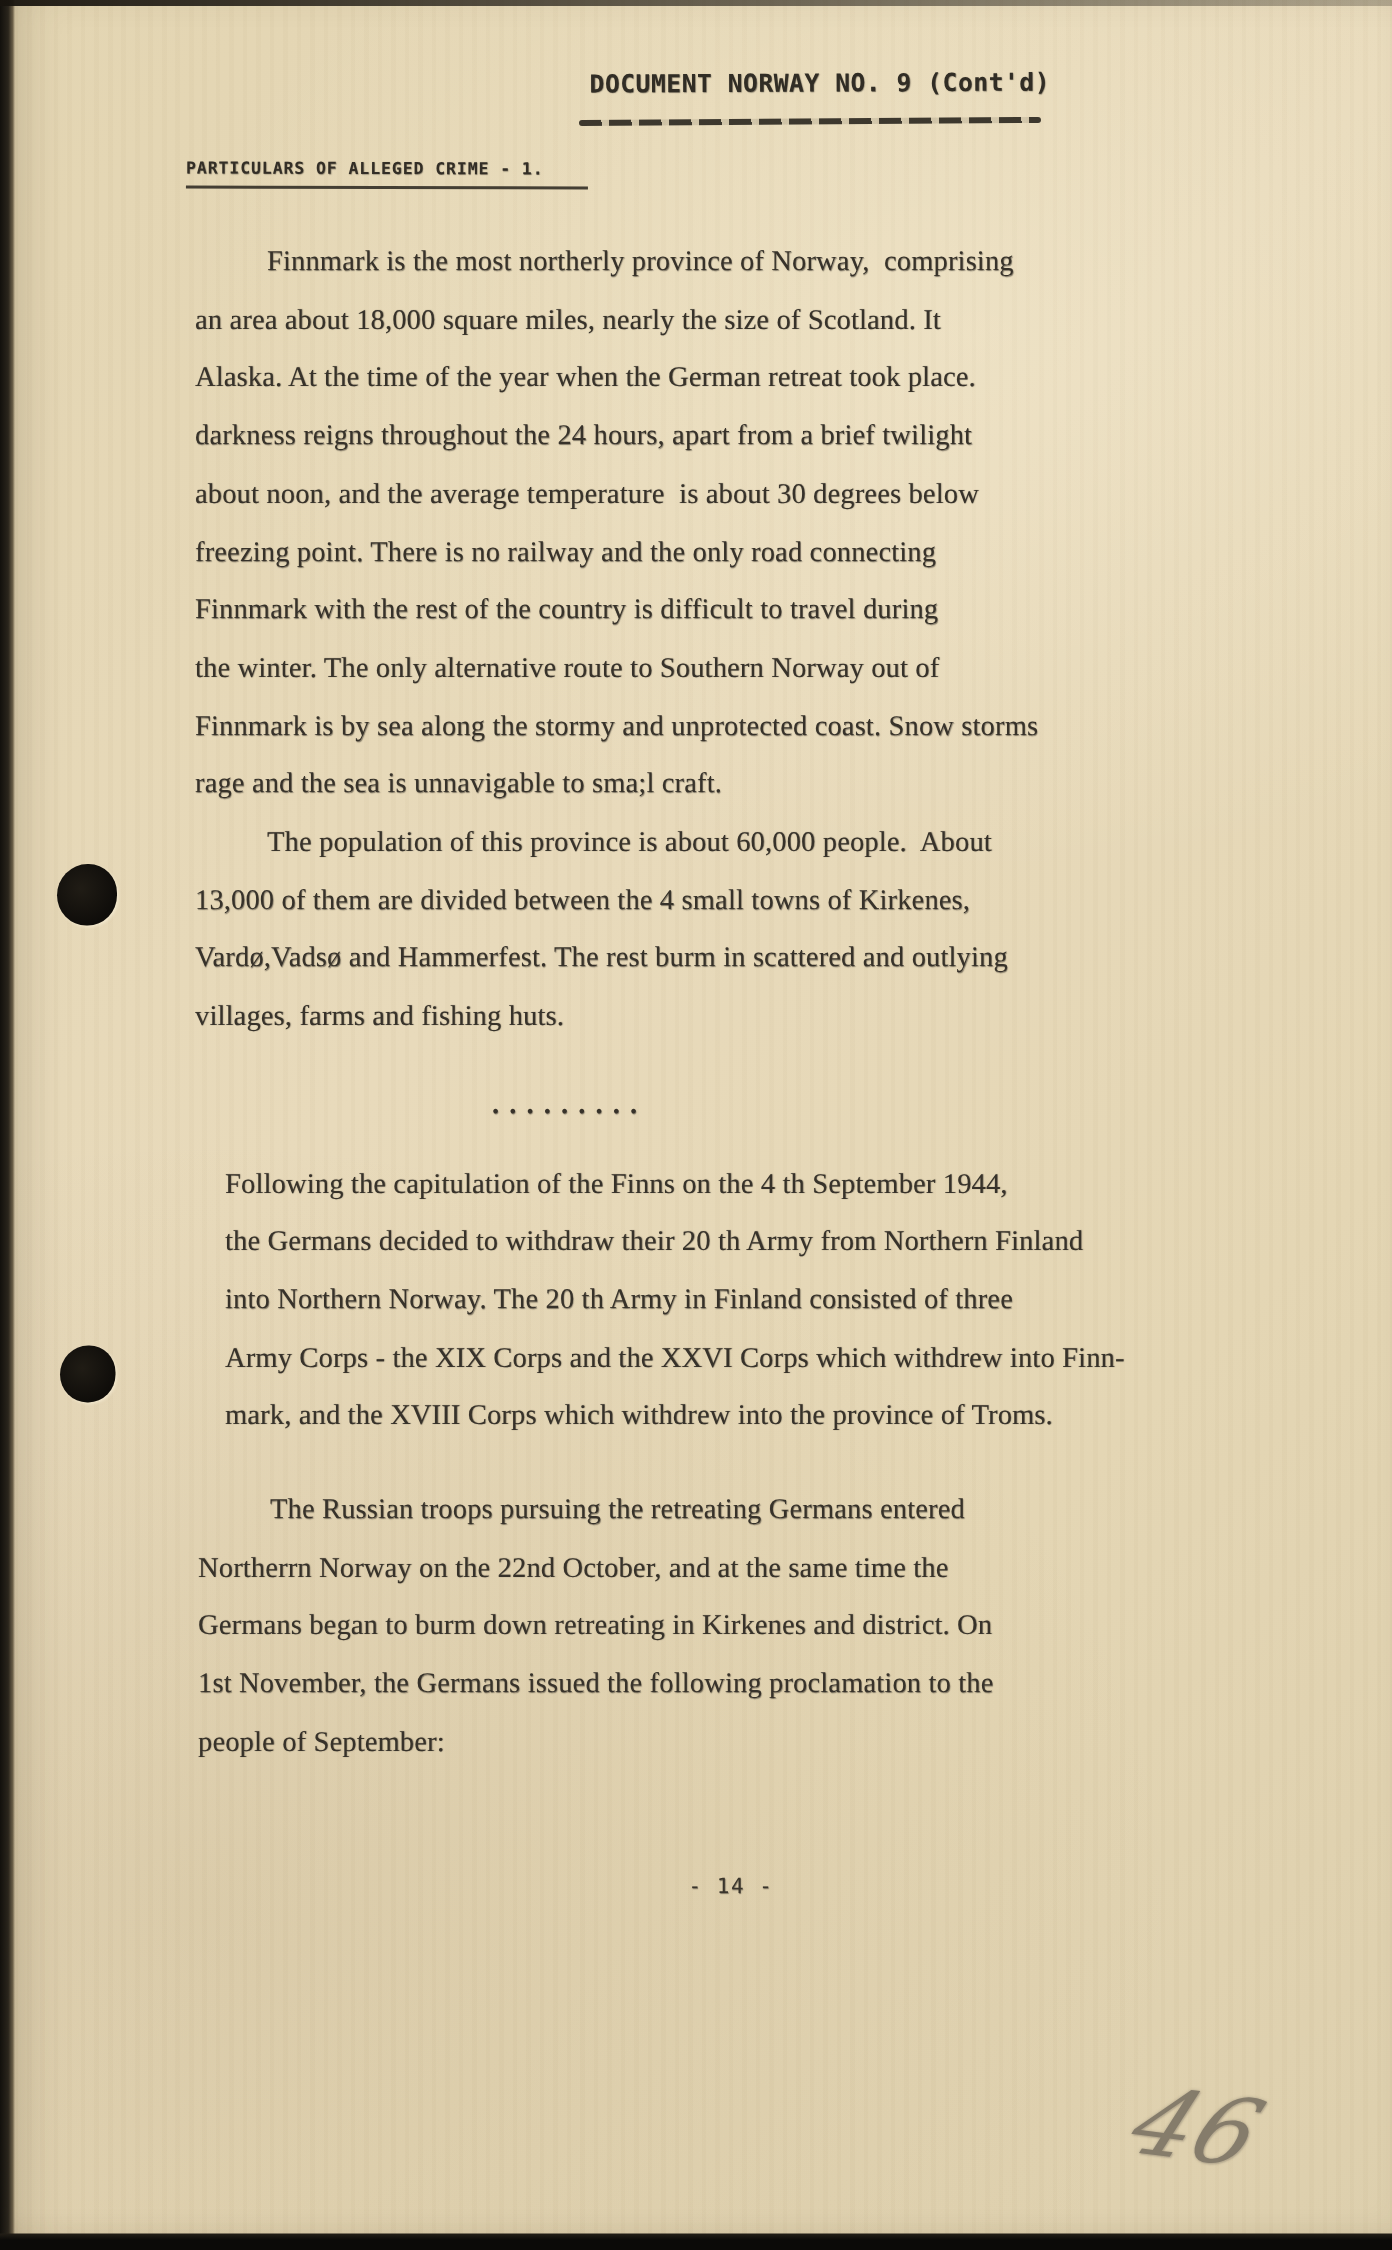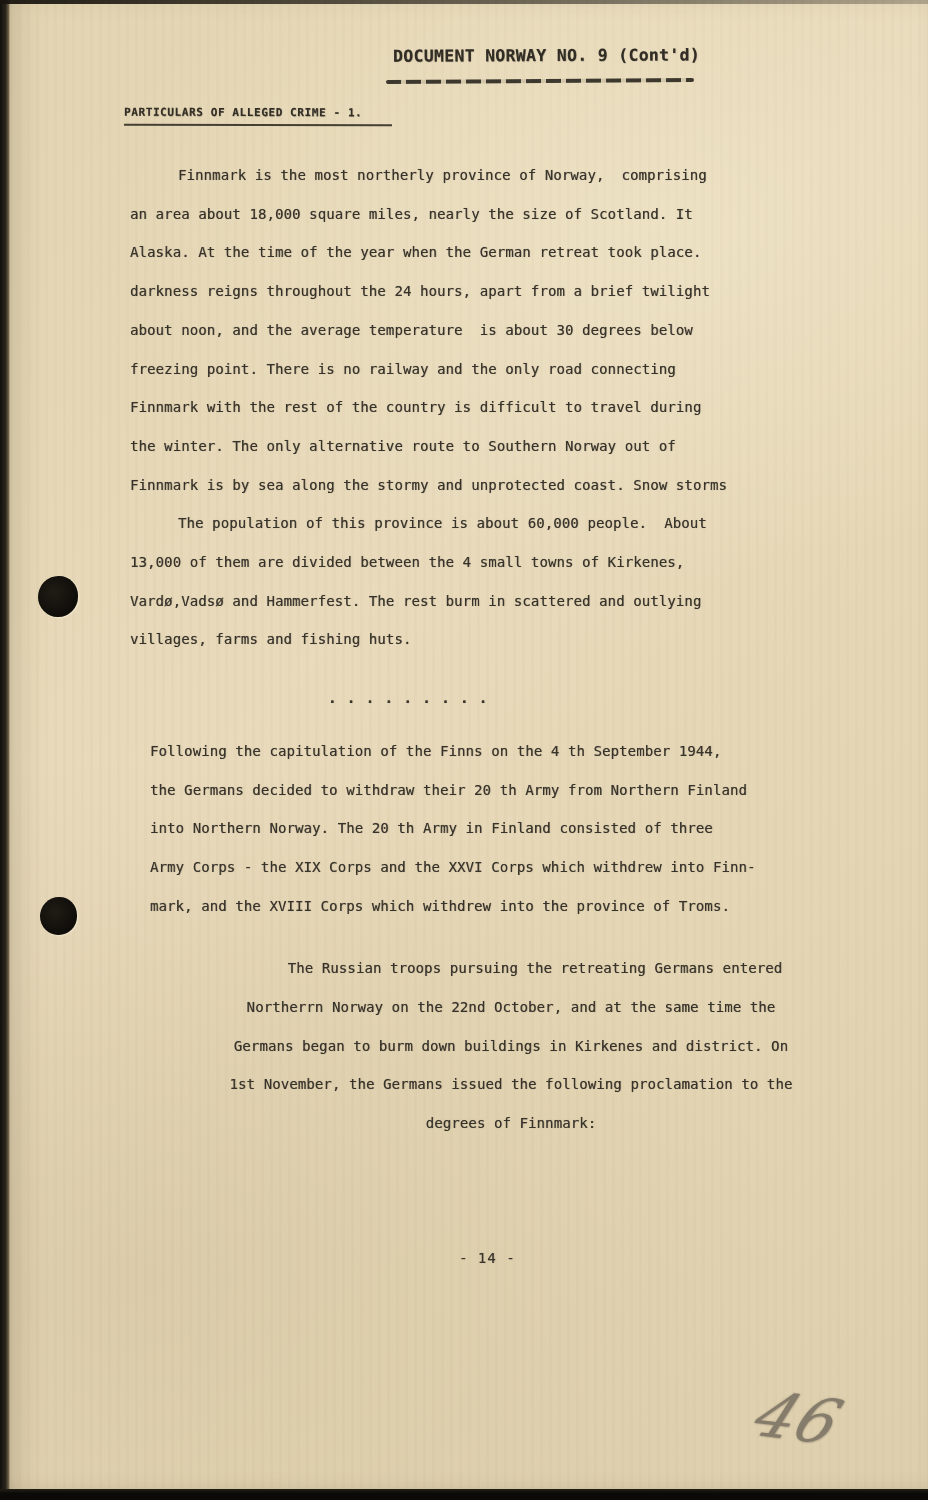--- a/index.html
+++ b/index.html
@@ -56,32 +56,32 @@
   .section-title {
     position: absolute; left: 124px; top: 106px;
     font-size: 11px; font-weight: bold; letter-spacing: 0.6px; white-space: pre;
     color: #332e26;
     border-bottom: 2.5px solid rgba(46,41,33,0.88);
     padding: 0 30px 5px 0;
     transform: rotate(0.15deg);
   }
   .doc-body {
     position: absolute; left: 130px; top: 156px; width: 760px;
-    font-size: 14px; line-height: 38.7px; letter-spacing: 0.1px;
+    font-size: 19px; line-height: 38.7px; letter-spacing: 0.1px; font-family: Liberation Serif, serif;
   }
   .para { margin: 0; }
   .line { white-space: pre; }
   .line.indented { text-indent: 48px; }
   .separator-line {
     margin: 20px 0 14px 198px;
     font-weight: bold; letter-spacing: 1px; white-space: pre;
     line-height: 38.7px;
   }
   .para-3 { margin-left: 20px; }
-  .para-4 { margin-top: 24px; margin-left: 2px; text-align: center; }
+  .para-4 { margin-top: 24px; margin-left: 2px; }
   .page-number {
     position: absolute; left: 459px; top: 1250px;
     font-size: 14px; letter-spacing: 1px; white-space: pre;
     color: #3a352c;
   }
   .handwritten {
     position: absolute; left: 758px; top: 1382px;
     font-family: "DejaVu Serif", serif;
     font-style: italic;
     font-size: 62px;
@@ -107,41 +107,42 @@
       <div class="para para-0">
         <div class="line indented">Finnmark is the most northerly province of Norway,  comprising</div>
         <div class="line">an area about 18,000 square miles, nearly the size of Scotland. It</div>
         <div class="line">Alaska. At the time of the year when the German retreat took place.</div>
         <div class="line">darkness reigns throughout the 24 hours, apart from a brief twilight</div>
         <div class="line">about noon, and the average temperature  is about 30 degrees below</div>
         <div class="line">freezing point. There is no railway and the only road connecting</div>
         <div class="line">Finnmark with the rest of the country is difficult to travel during</div>
         <div class="line">the winter. The only alternative route to Southern Norway out of</div>
         <div class="line">Finnmark is by sea along the stormy and unprotected coast. Snow storms</div>
+        <div class="line">rage and the sea is unnavigable to sma;l craft.</div>
       </div>
       <div class="para para-1">
         <div class="line indented">The population of this province is about 60,000 people.  About</div>
         <div class="line">13,000 of them are divided between the 4 small towns of Kirkenes,</div>
         <div class="line">Vardø,Vadsø and Hammerfest. The rest burm in scattered and outlying</div>
         <div class="line">villages, farms and fishing huts.</div>
       </div>
       <div class="separator-line typed">. . . . . . . . .</div>
       <div class="para para-3">
         <div class="line">Following the capitulation of the Finns on the 4 th September 1944,</div>
         <div class="line">the Germans decided to withdraw their 20 th Army from Northern Finland</div>
         <div class="line">into Northern Norway. The 20 th Army in Finland consisted of three</div>
         <div class="line">Army Corps - the XIX Corps and the XXVI Corps which withdrew into Finn-</div>
         <div class="line">mark, and the XVIII Corps which withdrew into the province of Troms.</div>
       </div>
       <div class="para para-4">
         <div class="line indented">The Russian troops pursuing the retreating Germans entered</div>
         <div class="line">Northerrn Norway on the 22nd October, and at the same time the</div>
-        <div class="line">Germans began to burm down buildings in Kirkenes and district. On</div>
+        <div class="line">Germans began to burm down retreating in Kirkenes and district. On</div>
         <div class="line">1st November, the Germans issued the following proclamation to the</div>
-        <div class="line">degrees of Finnmark:</div>
+        <div class="line">people of September:</div>
       </div>
     </div>
 
   <div class="page-number typed">- 14 -</div>
 
   <div class="hole hole-1"></div>
   <div class="hole hole-2"></div>
 
   <div class="handwritten">46</div>
 

